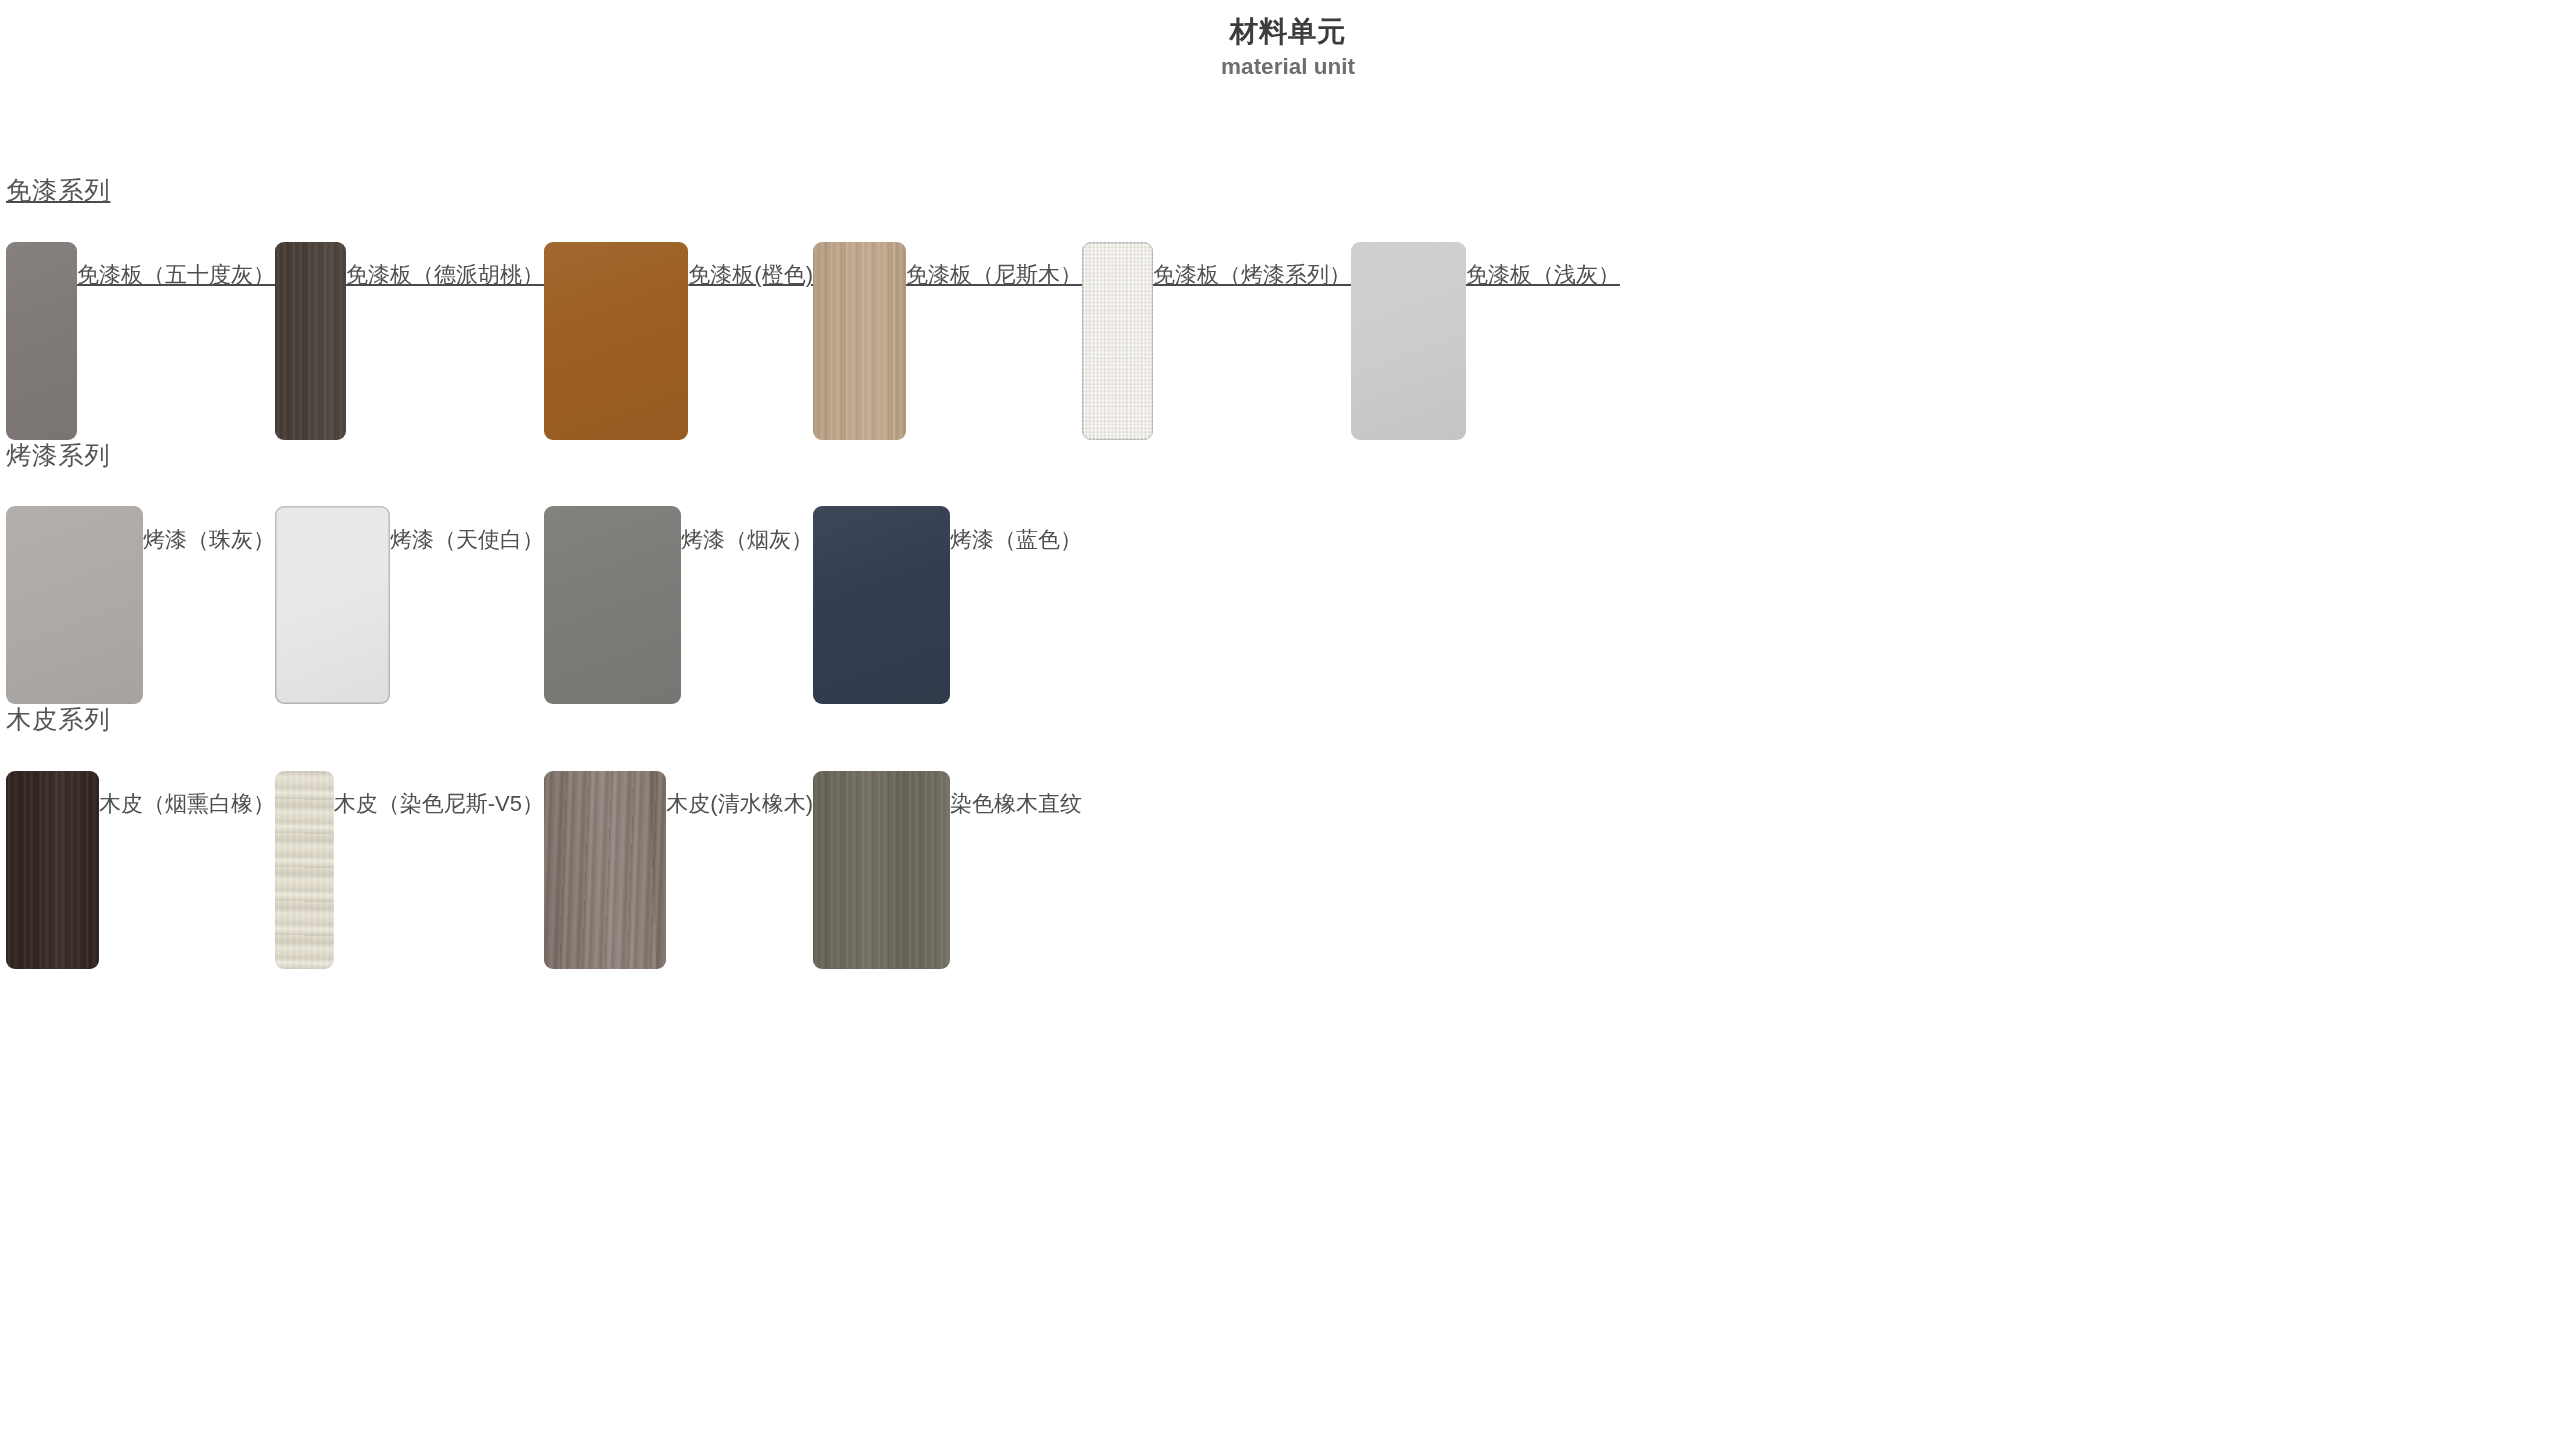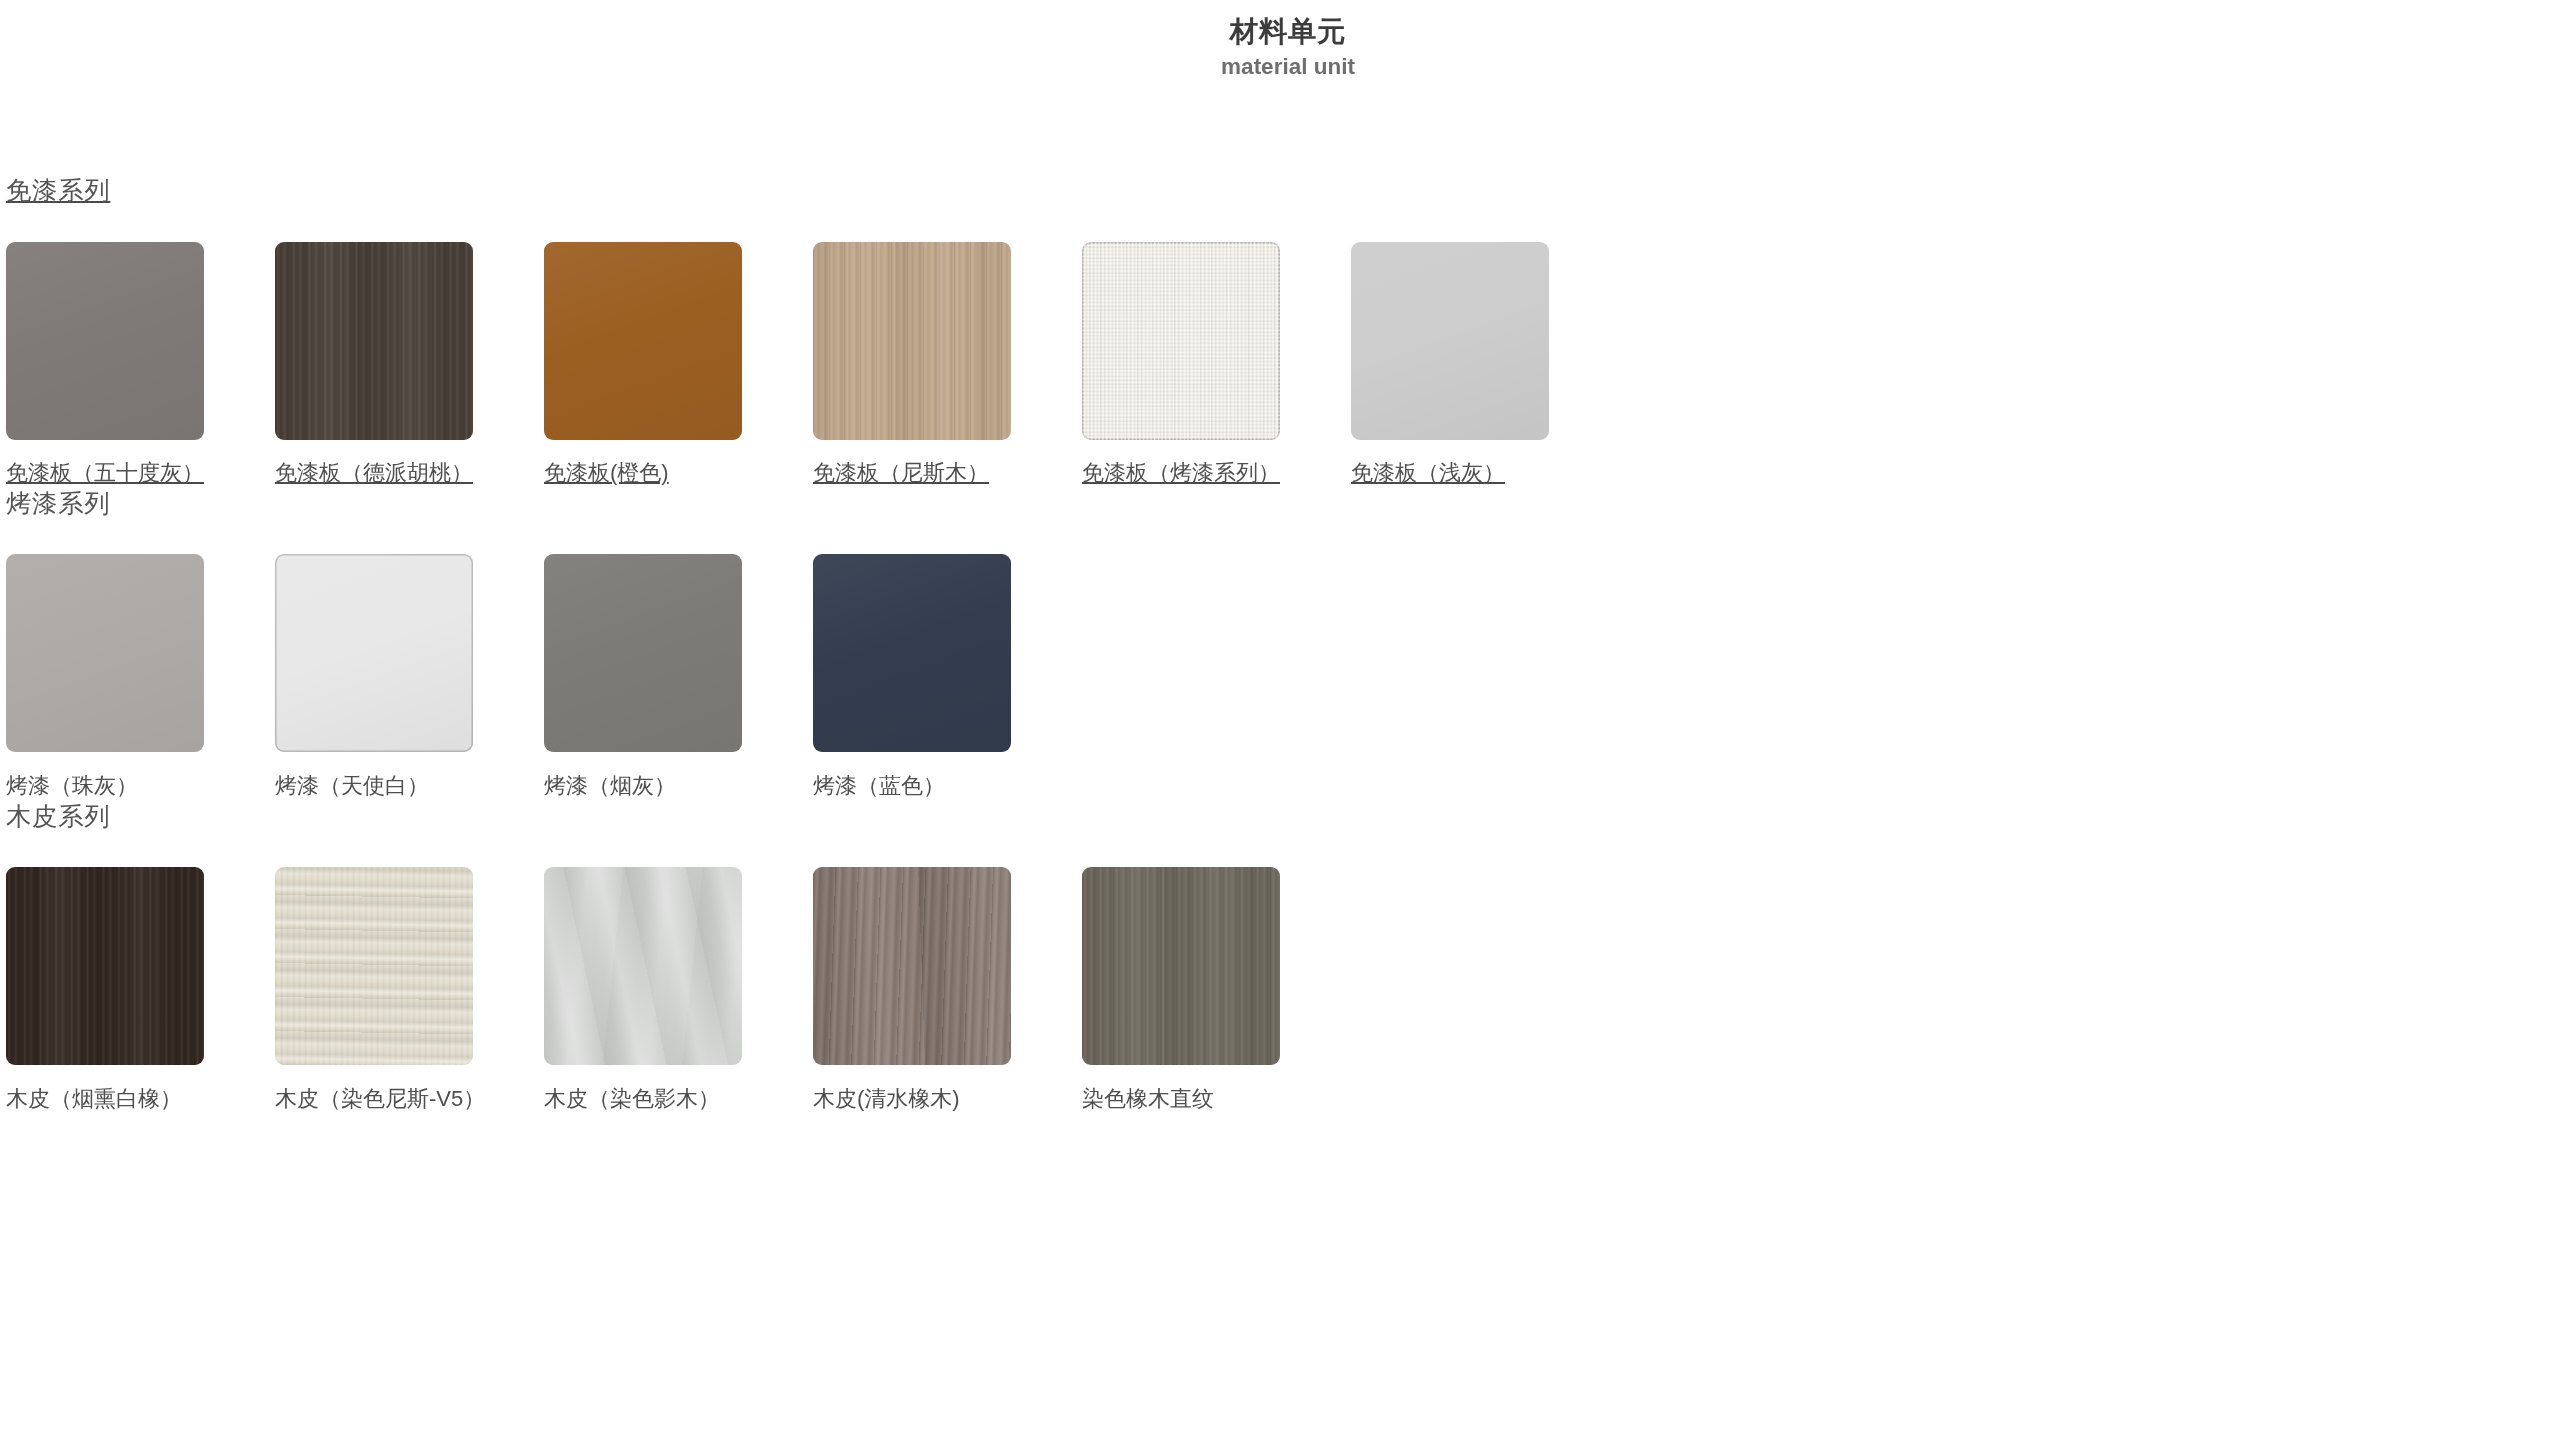--- a/index.html
+++ b/index.html
@@ -60,21 +60,21 @@
   .swatch-row {
     display: flex;
     flex-wrap: nowrap;
     align-items: flex-start;
   }
 
   .swatch-cell {
     width: 269px;
     flex: 0 0 269px;
     display: flex;
-    flex-direction: column;
+    flex-direction: row;
     align-items: flex-start;
   }
 
   .swatch-tile {
     width: 198px;
     height: 198px;
     border-radius: 9px;
     position: relative;
     overflow: hidden;
     background-color: #cccccc;
@@ -249,26 +249,20 @@
           </div>
           <div class="swatch-label">木皮（烟熏白橡）</div>
         </div>
         <div class="swatch-cell">
           <div class="swatch-tile" style="background-color: rgb(224, 219, 203);">
             <div class="tex tx-hgrain"></div>
           </div>
           <div class="swatch-label">木皮（染色尼斯-V5）</div>
         </div>
         <div class="swatch-cell">
-          <div class="swatch-tile" style="background-color: rgb(201, 203, 201);">
-            <div class="tex tx-cloud"></div>
-          </div>
-          <div class="swatch-label">木皮（染色影木）</div>
-        </div>
-        <div class="swatch-cell">
           <div class="swatch-tile" style="background-color: rgb(139, 125, 117);">
             <div class="tex tx-vgrain-strong"></div>
           </div>
           <div class="swatch-label">木皮(清水橡木)</div>
         </div>
         <div class="swatch-cell">
           <div class="swatch-tile" style="background-color: rgb(110, 106, 94);">
             <div class="tex tx-vgrain"></div>
           </div>
           <div class="swatch-label">染色橡木直纹</div>

